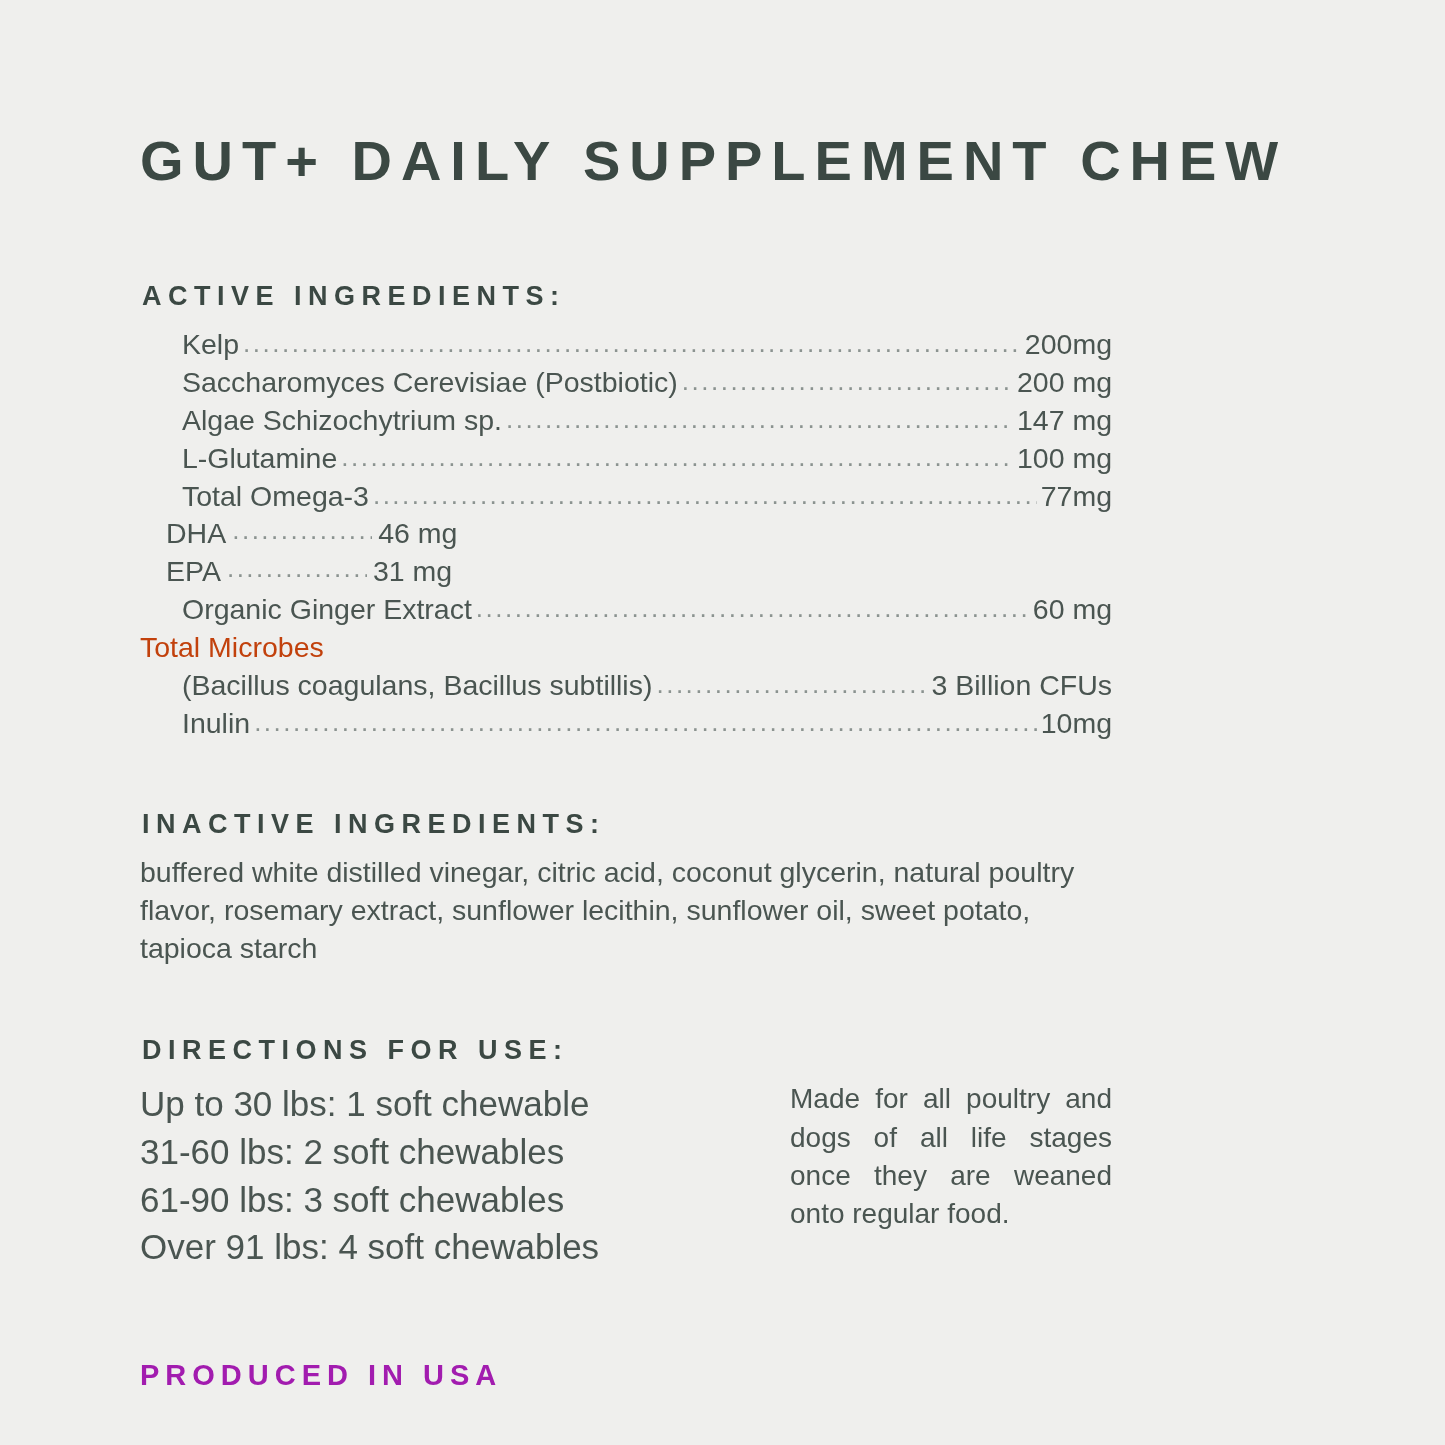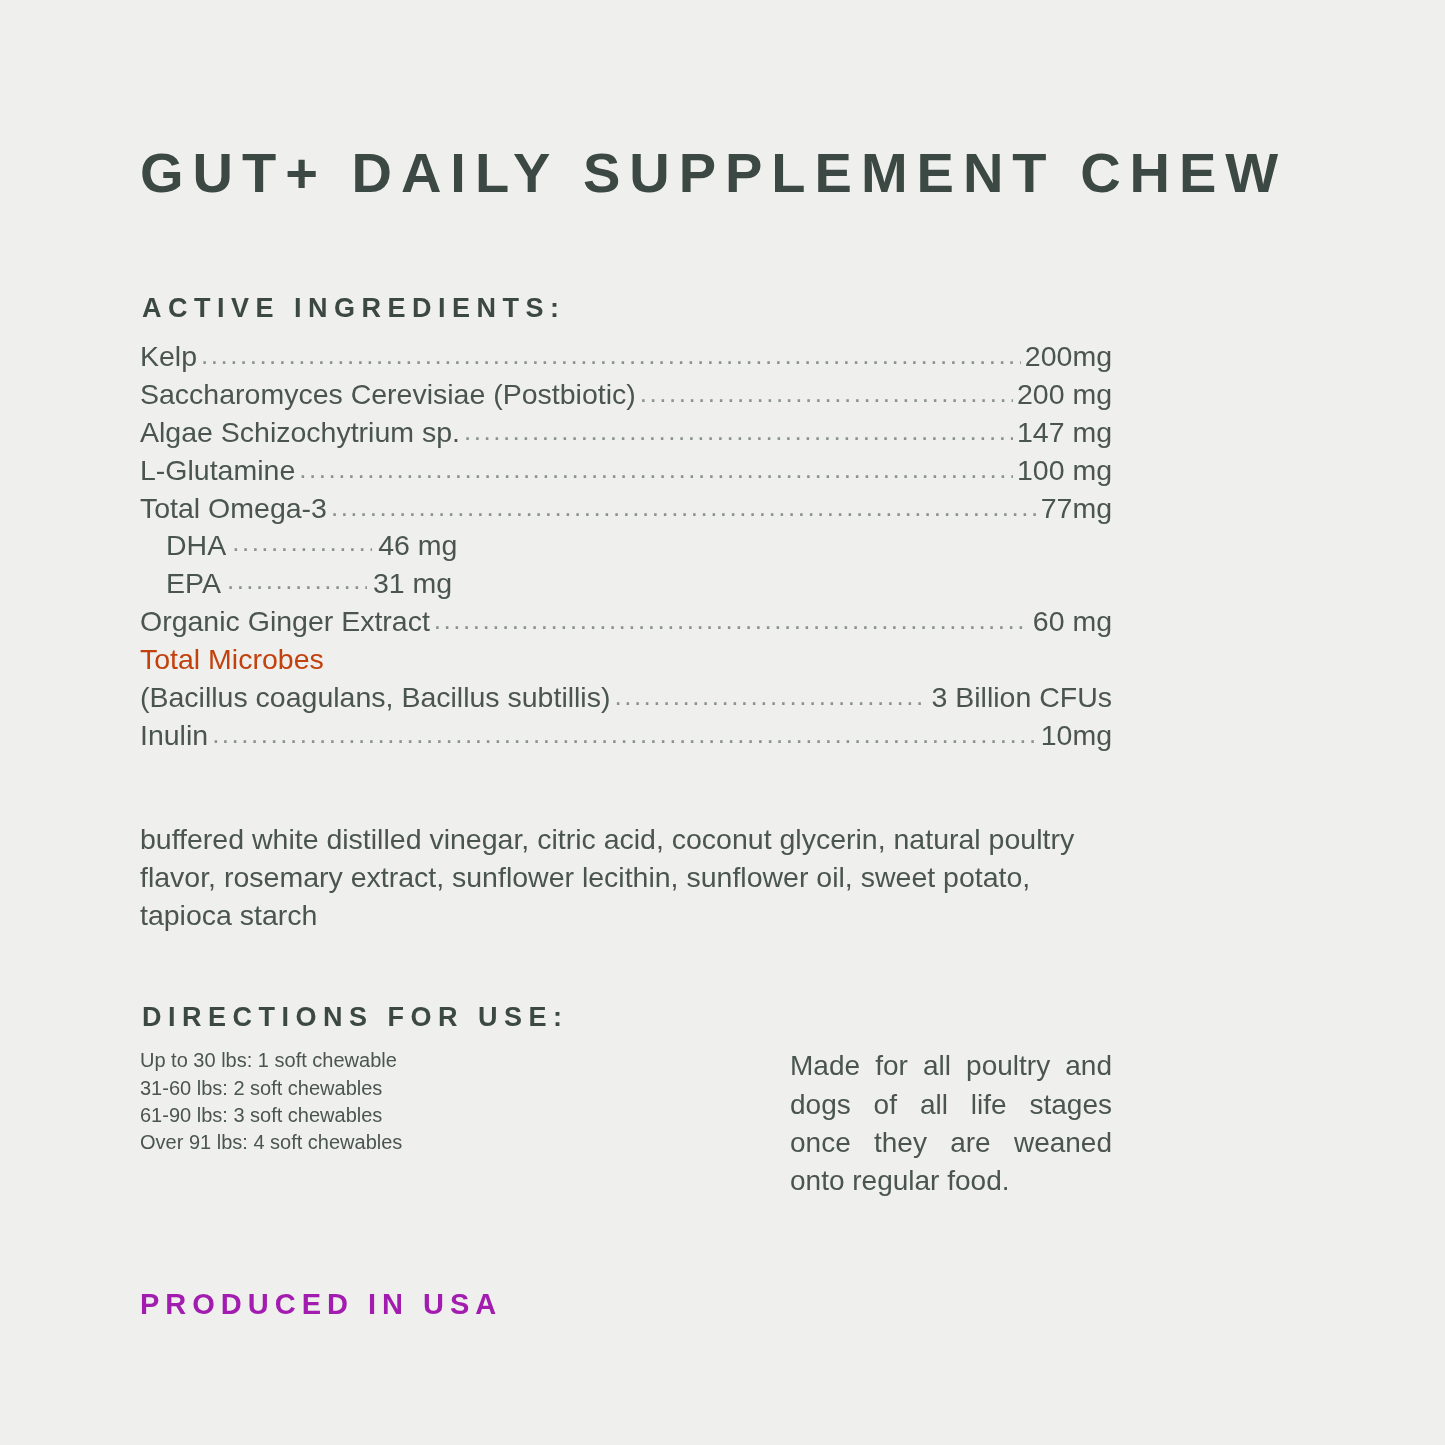--- a/index.html
+++ b/index.html
@@ -12,21 +12,21 @@
     background: #efefed;
     font-family: "Liberation Sans", sans-serif;
     color: #3f4a46;
     overflow: hidden;
   }
   .page {
     position: relative;
     width: 1252px;
     height: 1445px;
     box-sizing: border-box;
-    padding: 12px 140px;
+    padding: 0 140px;
   }
 
   .title {
     margin: 0;
     padding-top: 128px;
     font-size: 56px;
     font-weight: 700;
     letter-spacing: 9px;
     color: #3b4843;
     white-space: nowrap;
@@ -53,21 +53,21 @@
     list-style: none;
   }
   .ing-row {
     display: flex;
     align-items: baseline;
     font-size: 28.5px;
     line-height: 1.33;
     color: #4a5551;
     white-space: nowrap;
   }
-  .ing-name { flex: 0 0 auto; }
+  .ing-name { flex: 0 0 auto; margin-left: 42px; }
   .dots {
     flex: 1 1 auto;
     overflow: hidden;
     margin: 0 4px;
     position: relative;
     top: -2px;
     color: #8b9390;
     letter-spacing: 2.5px;
     font-size: 26px;
   }
@@ -116,21 +116,21 @@
     gap: 90px;
     margin-top: 6px;
   }
   .dose-list {
     margin: 0;
     padding: 0;
     list-style: none;
     flex: 0 0 560px;
   }
   .dose-list li {
-    font-size: 20px;
+    font-size: 35px;
     line-height: 1.36;
     color: #4a5551;
     white-space: nowrap;
   }
   .made-for {
     flex: 1 1 auto;
     font-size: 28px;
     line-height: 1.36;
     color: #4a5551;
     text-align: justify;
@@ -217,20 +217,21 @@
       <li class="ing-row">
         <span class="ing-name">Inulin</span>
         <span class="dots">................................................................................................................................................................</span>
         <span class="ing-amount">10mg</span>
       </li>
 
     </ul>
   </section>
 
   <section class="section" id="inactive-section">
+    <div class="section-heading">INACTIVE INGREDIENTS:</div>
     <div class="body-text">buffered white distilled vinegar, citric acid, coconut glycerin, natural poultry flavor, rosemary extract, sunflower lecithin, sunflower oil, sweet potato, tapioca starch</div>
   </section>
 
   <section class="section" id="directions-section">
     <div class="section-heading">DIRECTIONS FOR USE:</div>
     <div class="directions-cols">
       <ul class="dose-list">
         <li>Up to 30 lbs: 1 soft chewable</li>
         <li>31-60 lbs: 2 soft chewables</li>
         <li>61-90 lbs: 3 soft chewables</li>

